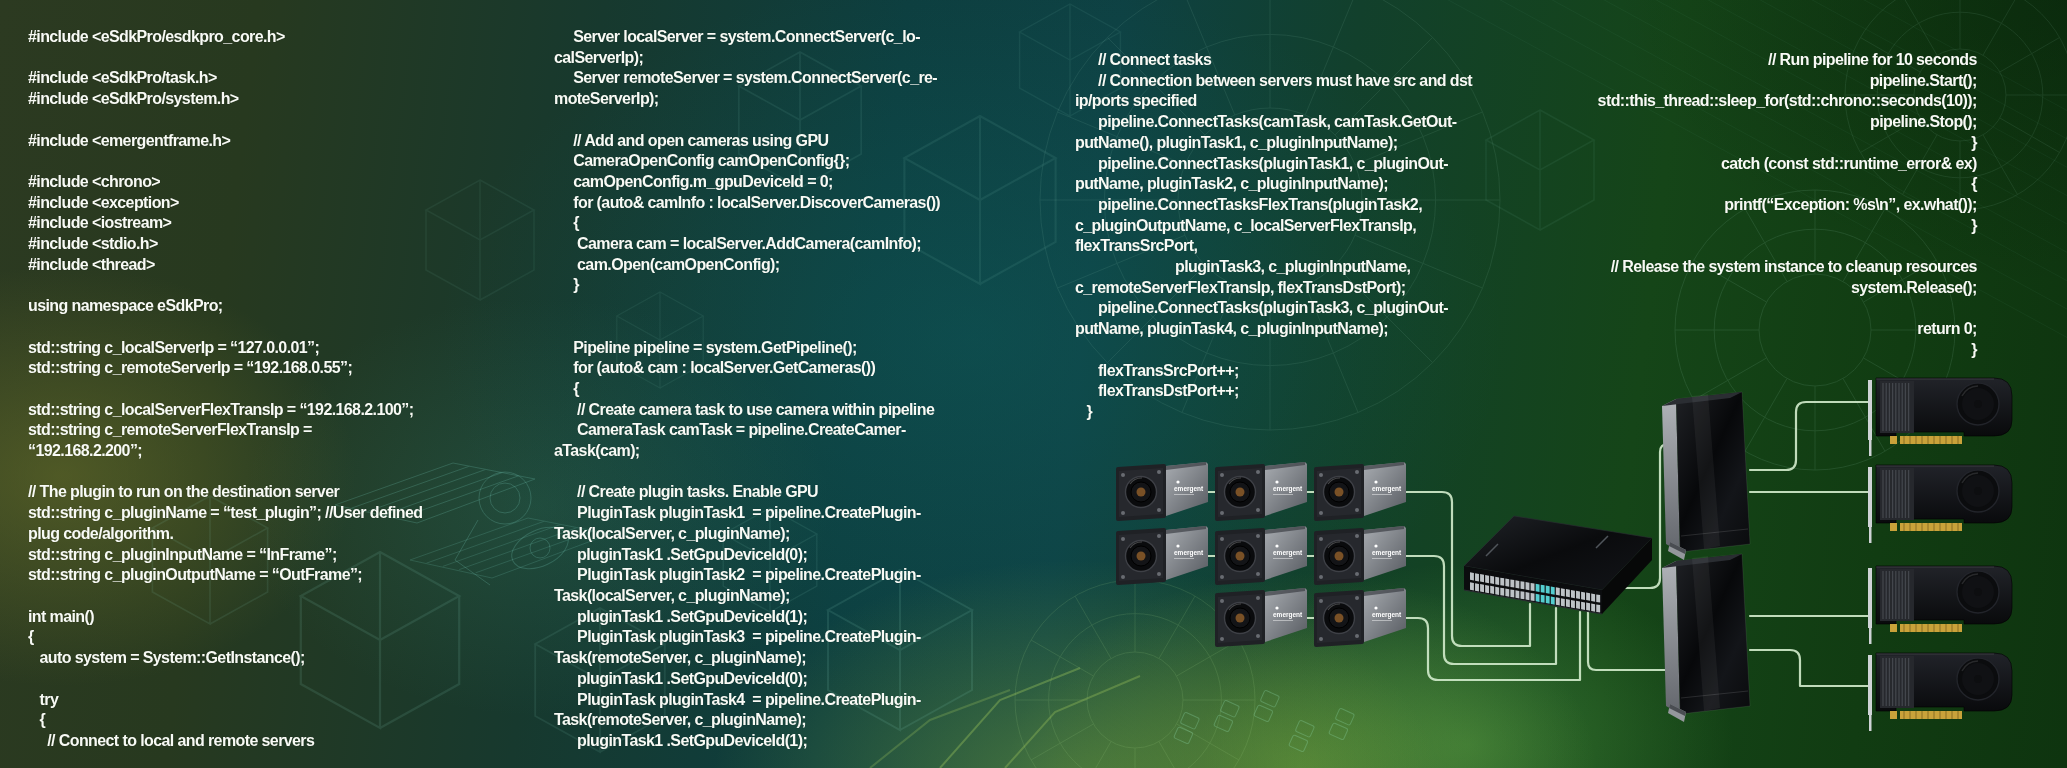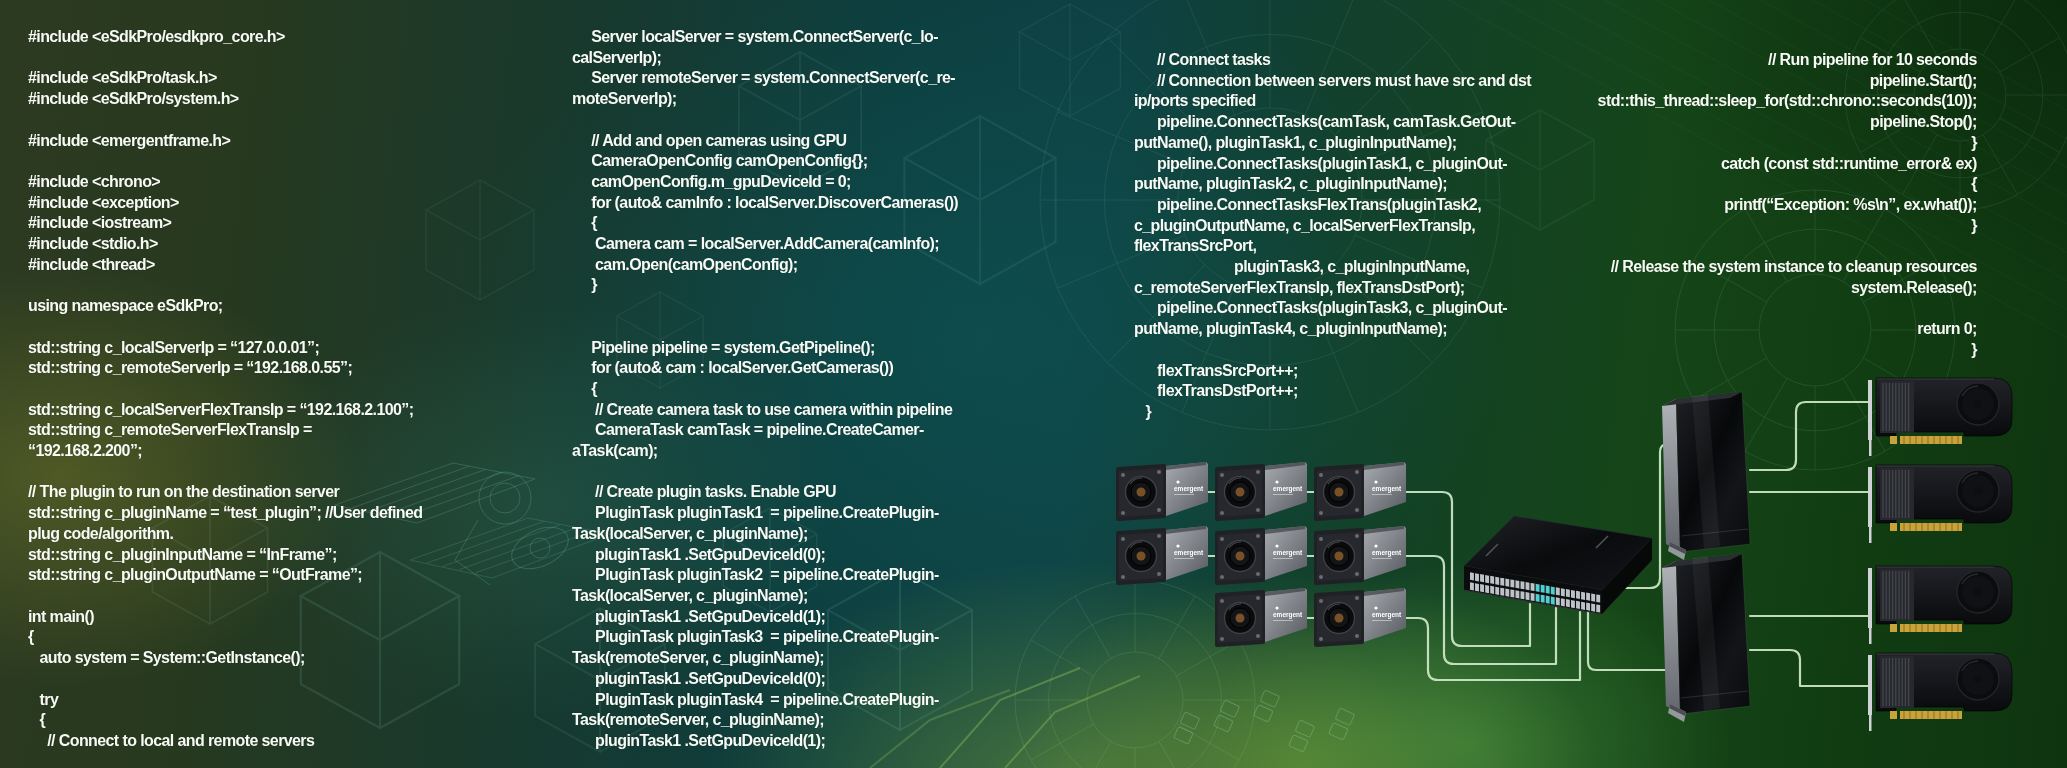--- a/index.html
+++ b/index.html
@@ -18,22 +18,22 @@
   }
   .layer{position:absolute;left:0;top:0;}
   pre.code{
     position:absolute;margin:0;white-space:pre;
     font-family:"Liberation Sans","DejaVu Sans",sans-serif;
     font-weight:700;font-size:16px;line-height:20.7px;
     letter-spacing:-0.6px;color:#f8faf5;
     text-shadow:0 0 1px rgba(10,20,10,.35);
   }
   .col1{left:28px;top:27px;}
-  .col2{left:572px;top:27px;}
-  .col3{left:1134px;top:50px;}
+  .col2{left:554px;top:27px;}
+  .col3{left:1075px;top:50px;}
   .col4{left:1563px;top:50px;letter-spacing:-1.3px;text-align:right;}
 </style>
 </head>
 <body>
 
 <div class="stage">
 
   <svg class="layer" id="bg-art" width="2067" height="768" viewBox="0 0 2067 768">
     <defs>
       <g id="cube" fill="none">

